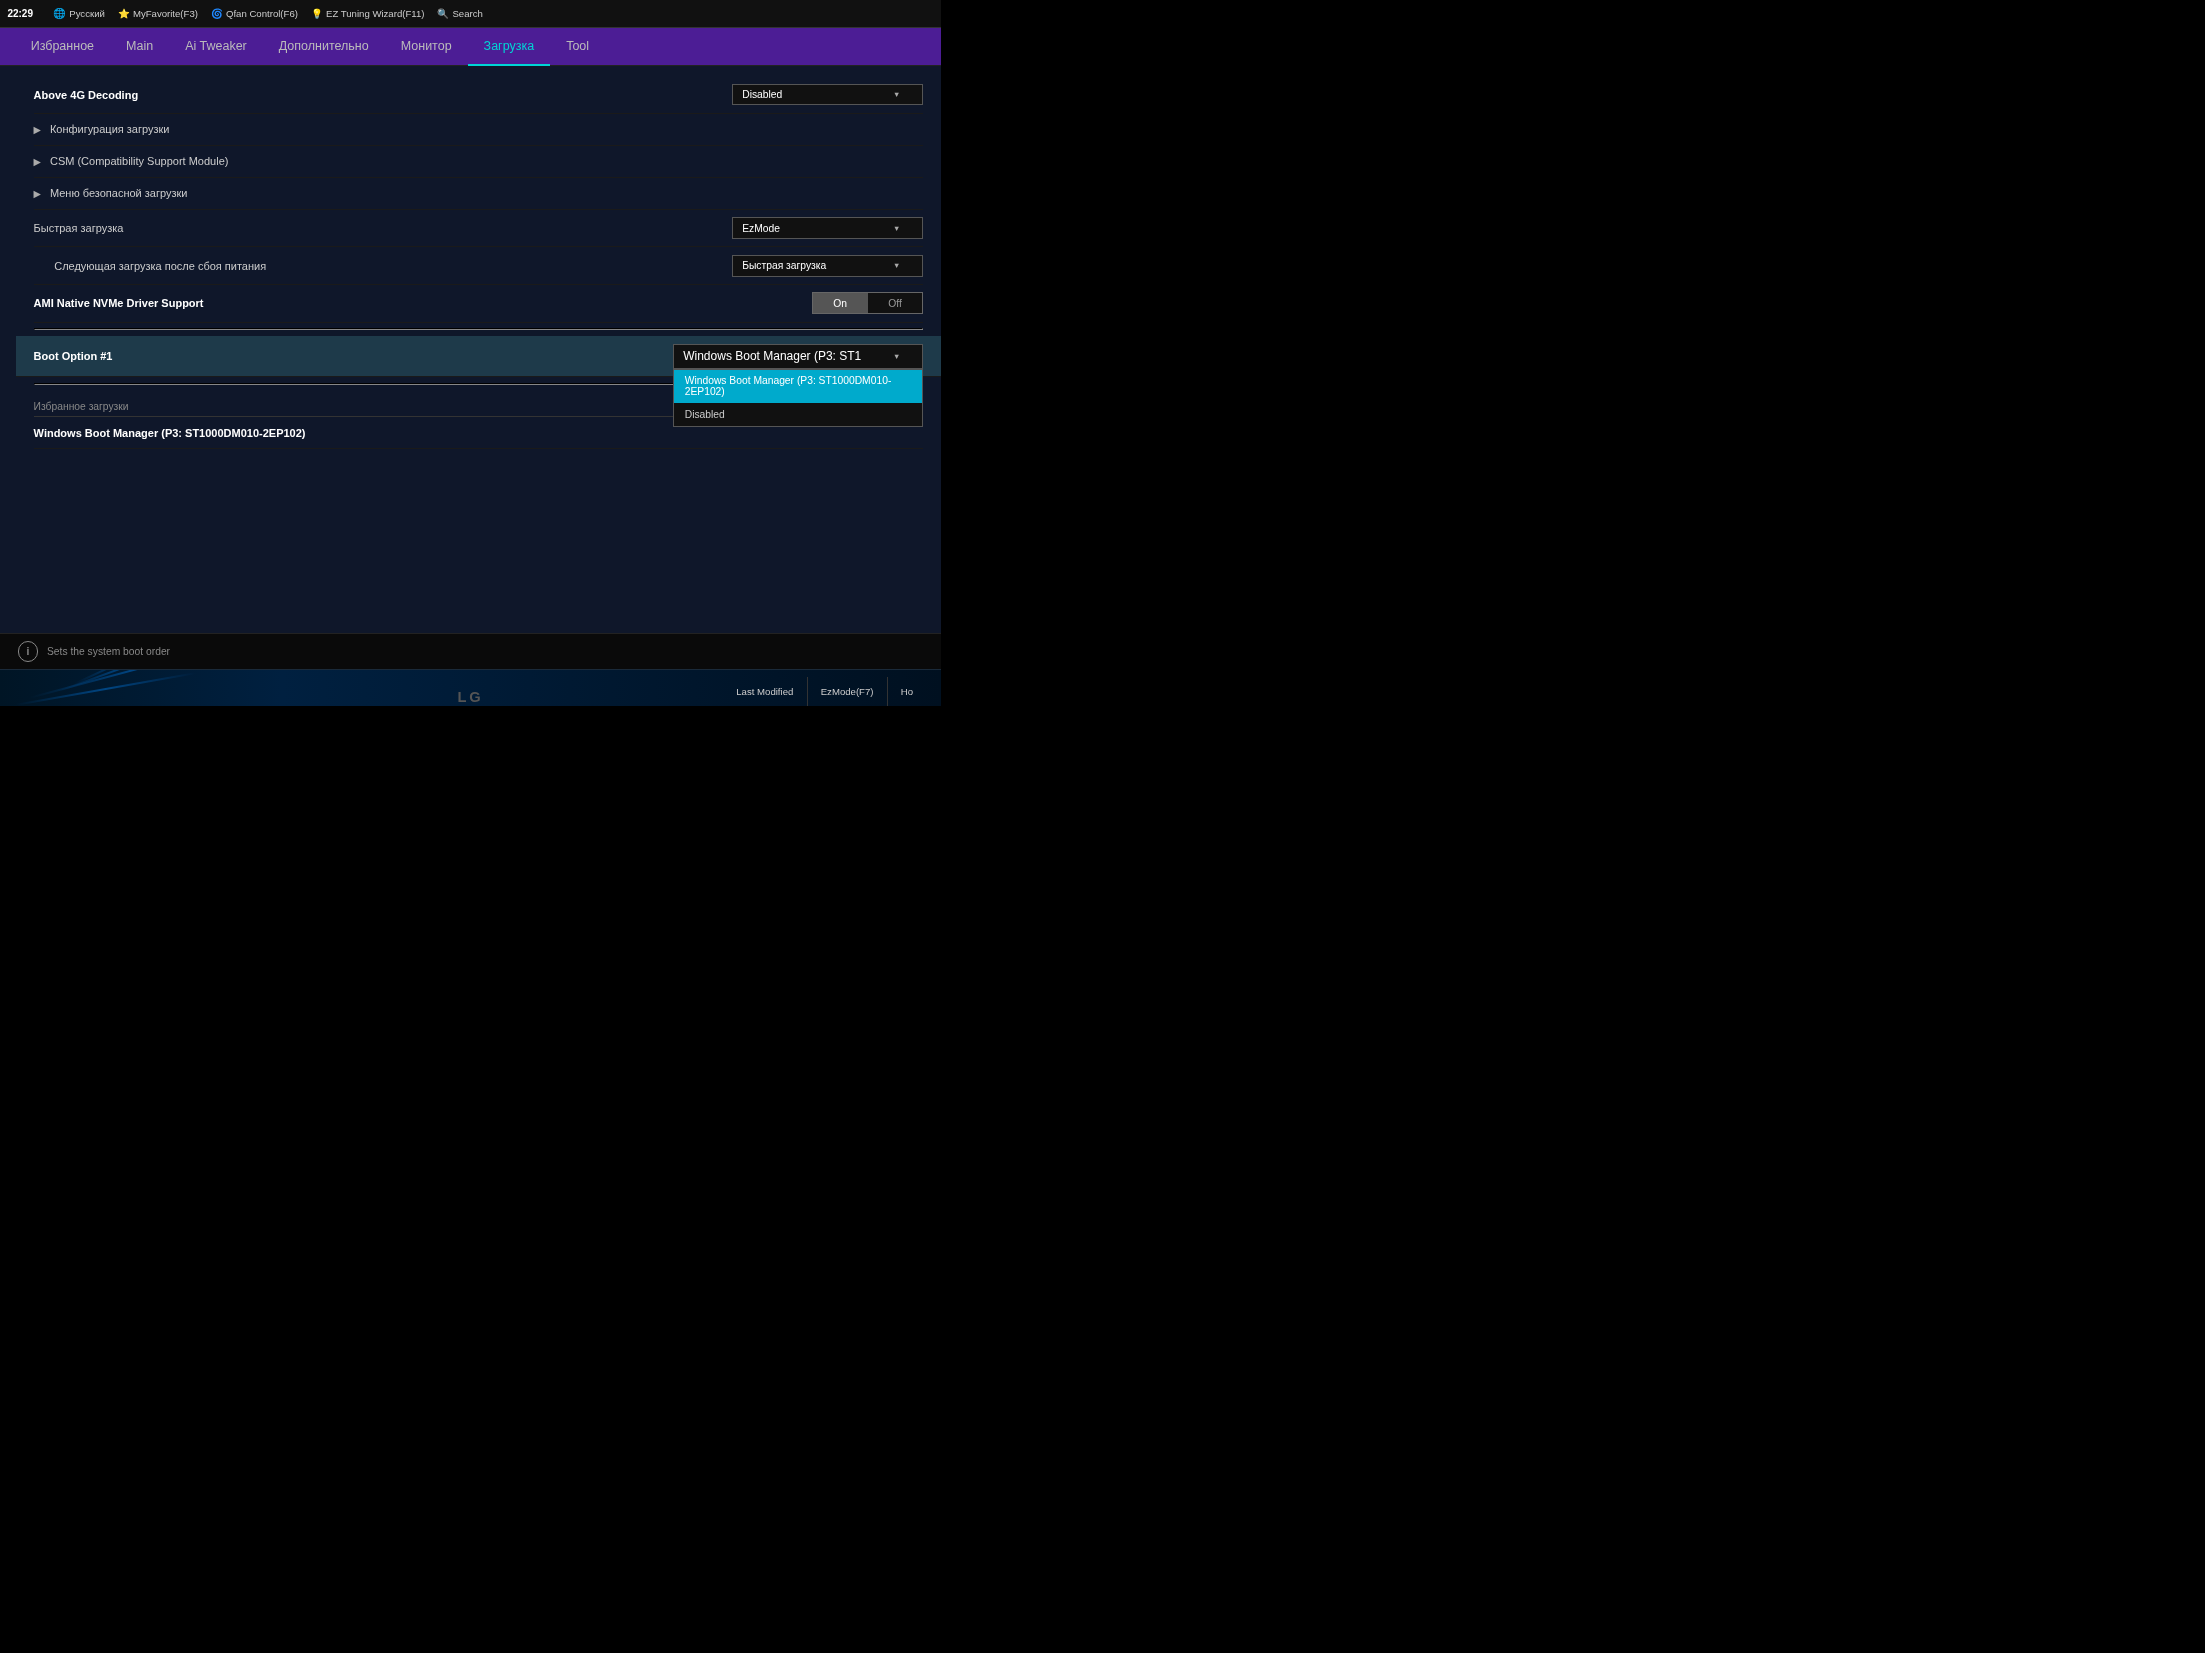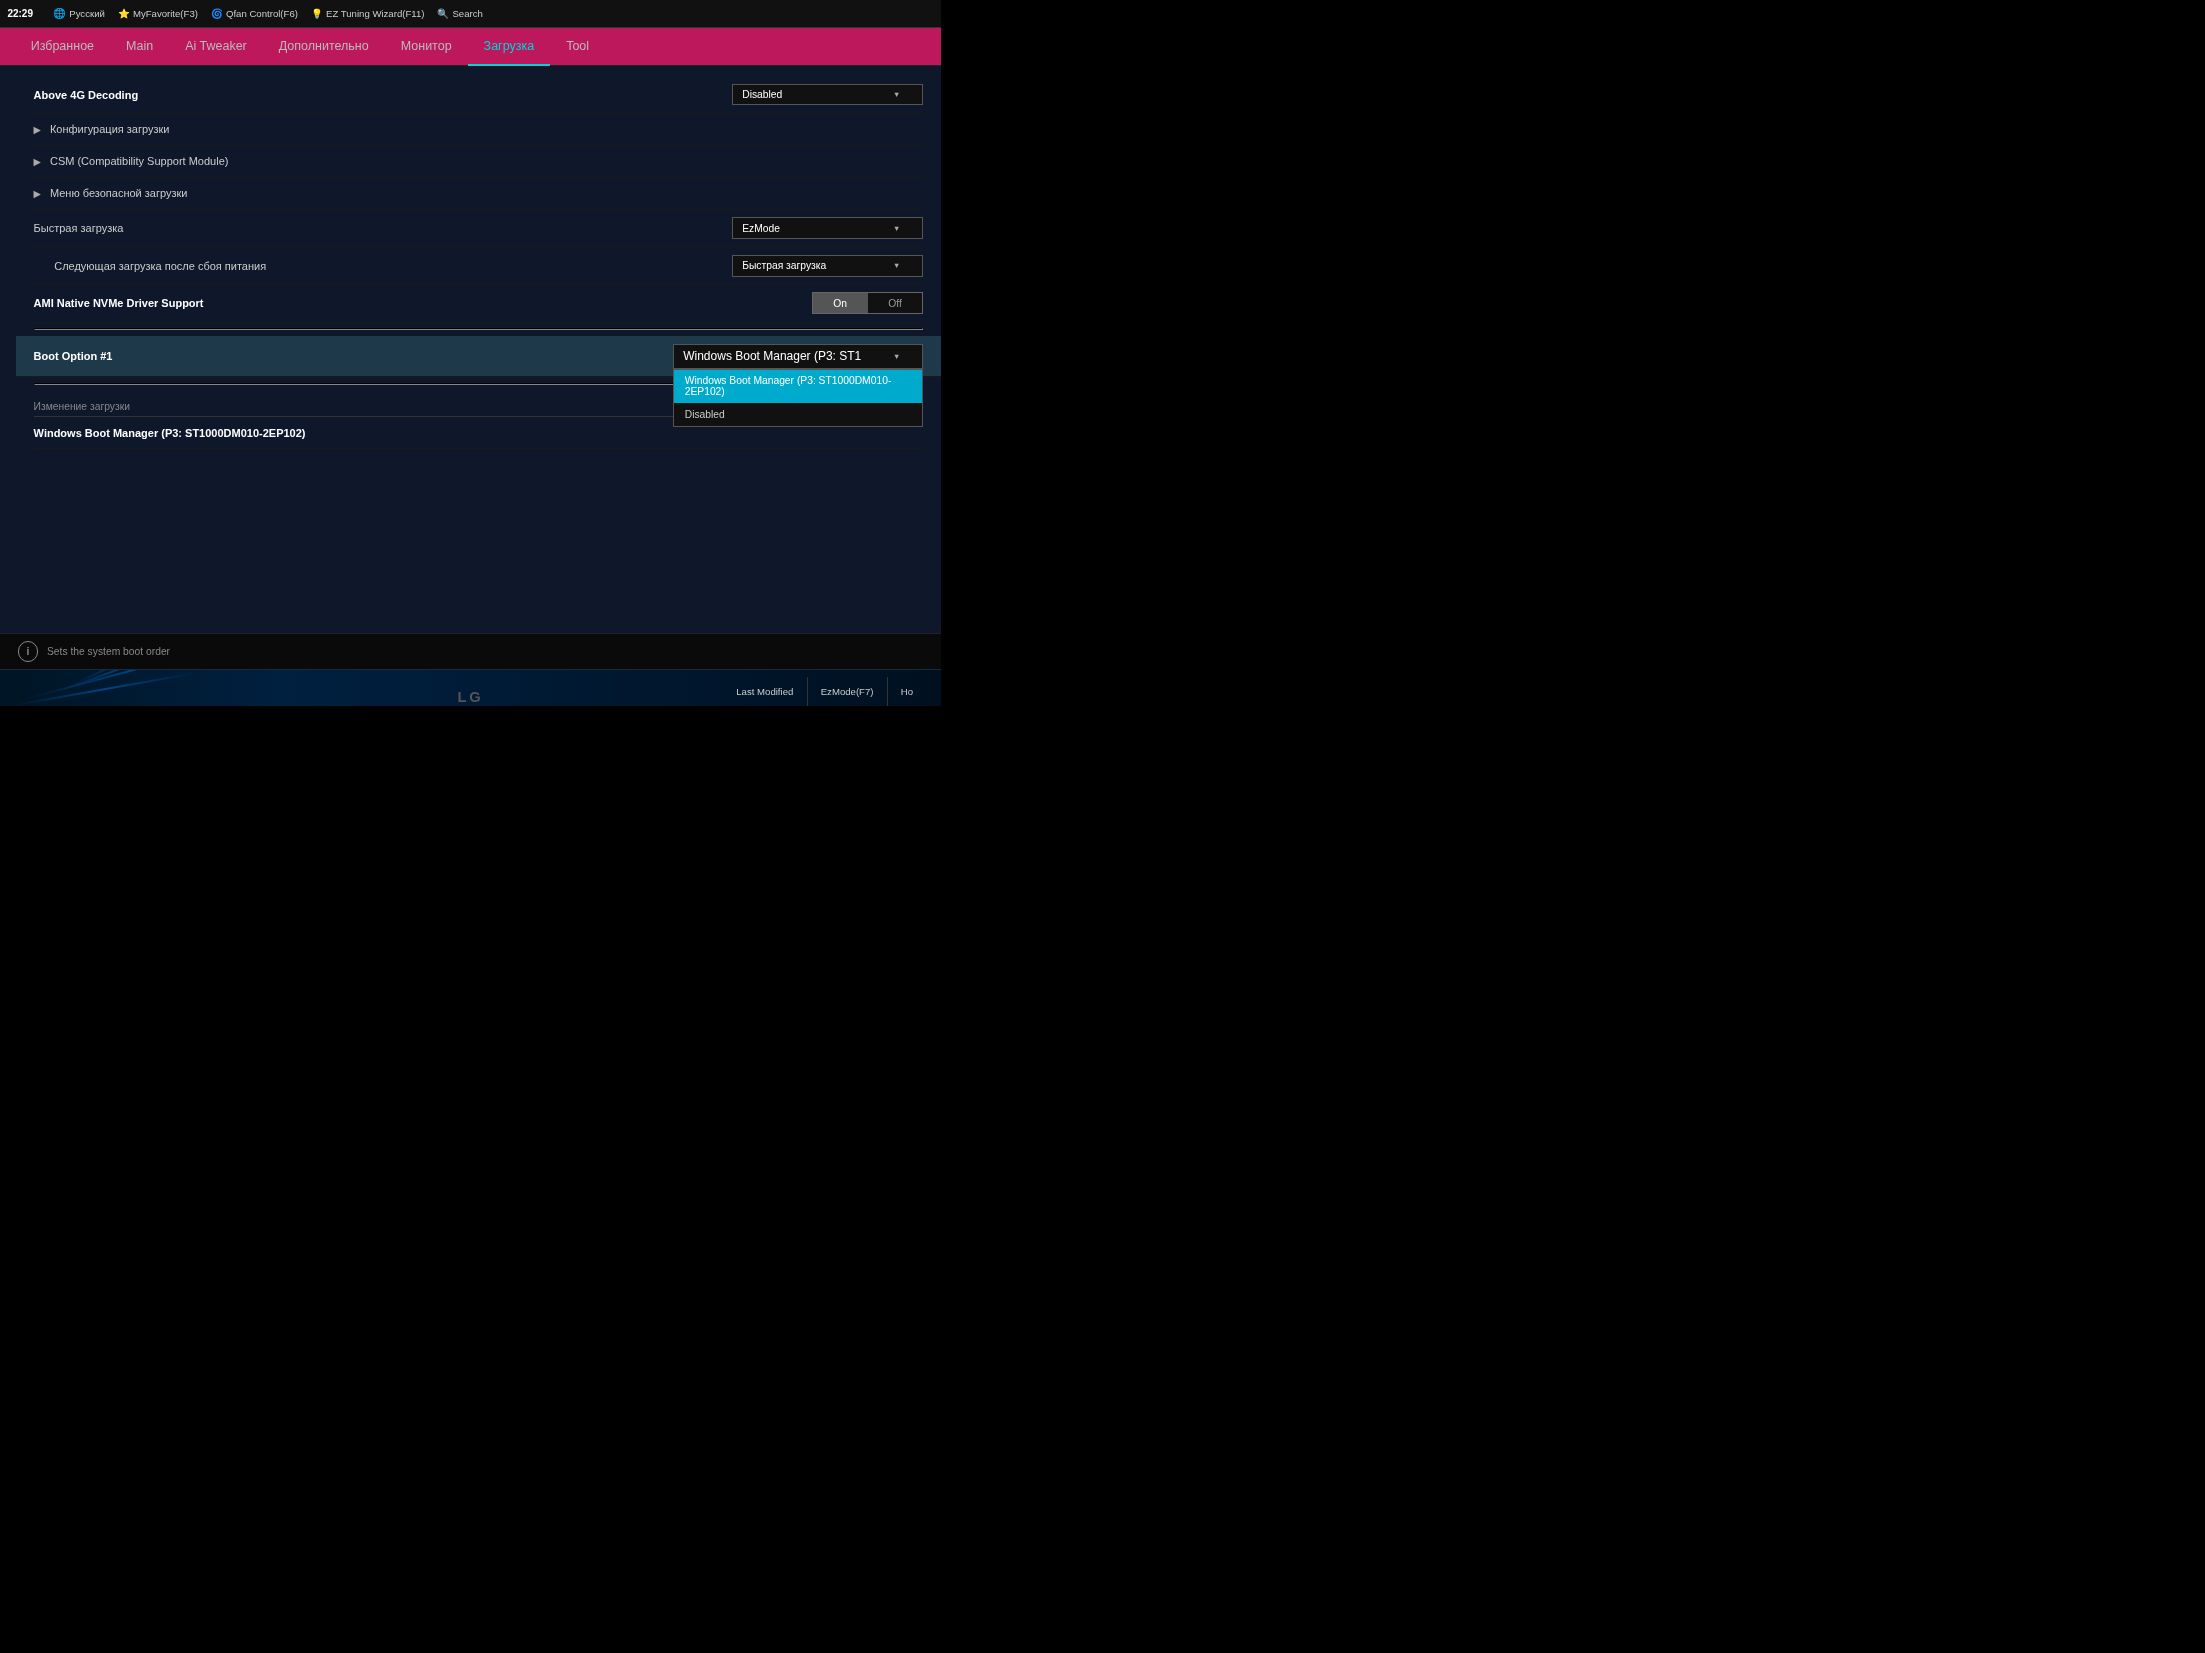--- a/index.html
+++ b/index.html
@@ -36,21 +36,21 @@
     }
     .top-bar-item {
       color: #ccc;
       font-size: 9.6px;
       display: flex; align-items: center; gap: 2.9px;
     }
     .flag-icon { font-size: 10.3px; }
 
     
     .nav-menu {
-      background: #be185d;
+      background: #4c1d95;
       height: 38px;
       display: flex;
       align-items: center;
       padding: 0 14.7px;
       gap: 0;
       border-bottom: 1.5px solid #222;
     }
     .nav-item {
       color: #bbb;
       font-size: 12.5px;
@@ -406,21 +406,21 @@
         </div>
         <div class="dropdown-options">
           <div class="dropdown-option selected">Windows Boot Manager (P3: ST1000DM010-2EP102)</div>
           <div class="dropdown-option normal">Disabled</div>
         </div>
       </div>
     </div>
 
     <hr style="border-color:#333; margin: 5.9px 0;">
 
-    <div class="section-header">Изменение загрузки</div>
+    <div class="section-header">Избранное загрузки</div>
 
     <div class="setting-row">
       <span class="setting-label bold">Windows Boot Manager (P3: ST1000DM010-2EP102)</span>
     </div>
 
   </div>
 </div>
 
 <div class="info-bar">
   <div class="info-icon">i</div>

